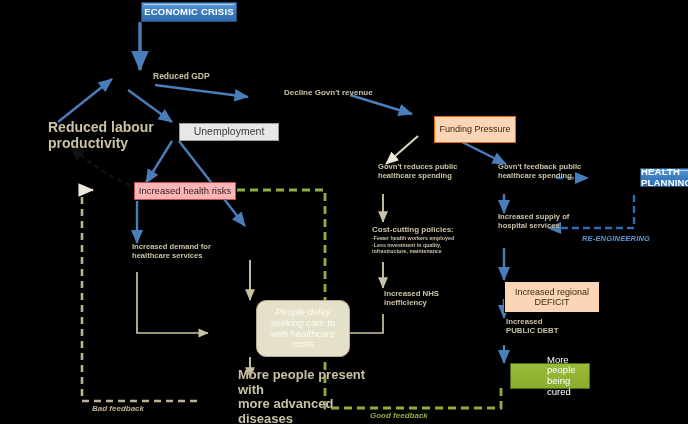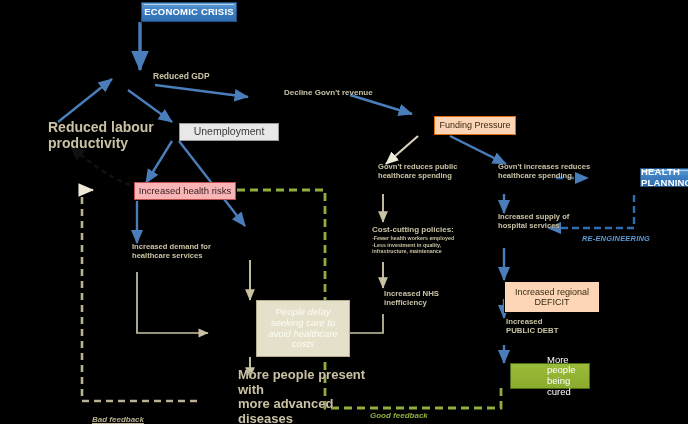--- a/index.html
+++ b/index.html
@@ -190,35 +190,35 @@
   </div>
 
   <div class="node plain" style="left:0px;top:120px;width:118px;font-size:14px;">
     <span>Reduced labour productivity</span>
   </div>
 
   <div class="node box grey" style="left:131px;top:123px;width:100px;height:18px;">
     <span>Unemployment</span>
   </div>
 
-  <div class="node box orange" style="left:386px;top:116px;width:82px;height:19px;">
+  <div class="node box orange" style="left:386px;top:116px;width:82px;height:27px;">
     <span>Funding Pressure</span>
   </div>
 
   <div class="node box pink" style="left:86px;top:182px;width:102px;height:18px;">
     <span>Increased health risks</span>
   </div>
 
   <div class="node plain" style="left:330px;top:163px;width:106px;font-size:7.6px;">
     <div>Govn't reduces public</div>
     <div>healthcare spending</div>
   </div>
 
   <div class="node plain" style="left:450px;top:163px;width:108px;font-size:7.6px;">
-    <div>Govn't increases reduces</div>
+    <div>Govn't feedback public</div>
     <div>healthcare spending</div>
   </div>
 
   <div class="node box blue" style="left:592px;top:168px;width:92px;height:19px;">
     <span>HEALTH PLANNING</span>
   </div>
 
   <div class="reeng" style="left:576px;top:234px;width:80px;text-align:center;">
     <span>RE-ENGINEERING</span>
   </div>
@@ -255,33 +255,33 @@
     <div>Increased regional</div>
     <div>DEFICIT</div>
   </div>
 
   <div class="node box green" style="left:462px;top:363px;width:80px;height:26px;">
     <div>More people</div>
     <div>being cured</div>
   </div>
 
   <div class="node box beige" style="left:208px;top:300px;width:94px;height:57px;flex-direction:column;
-              font-style:italic;">
+              font-style:italic;border-radius:10px;">
     <div>People delay</div>
     <div>seeking care to</div>
-    <div>avoid healthcare</div>
+    <div>with healthcare</div>
     <div>costs</div>
   </div>
 
   <div class="node plain" style="left:190px;top:368px;width:128px;font-size:13px;">
     <div>More people present with</div>
     <div>more advanced  diseases</div>
   </div>
 
-  <div class="loopLabel loopBad" style="left:92px;top:415px;text-decoration:underline;">
+  <div class="loopLabel loopBad" style="left:92px;top:404px;">
     <span>Bad feedback</span>
   </div>
 
   <div class="loopLabel loopGood" style="left:370px;top:411px;font-style:italic;">
     <span>Good feedback</span>
   </div>
 
 </div>
 
 </body></html>

